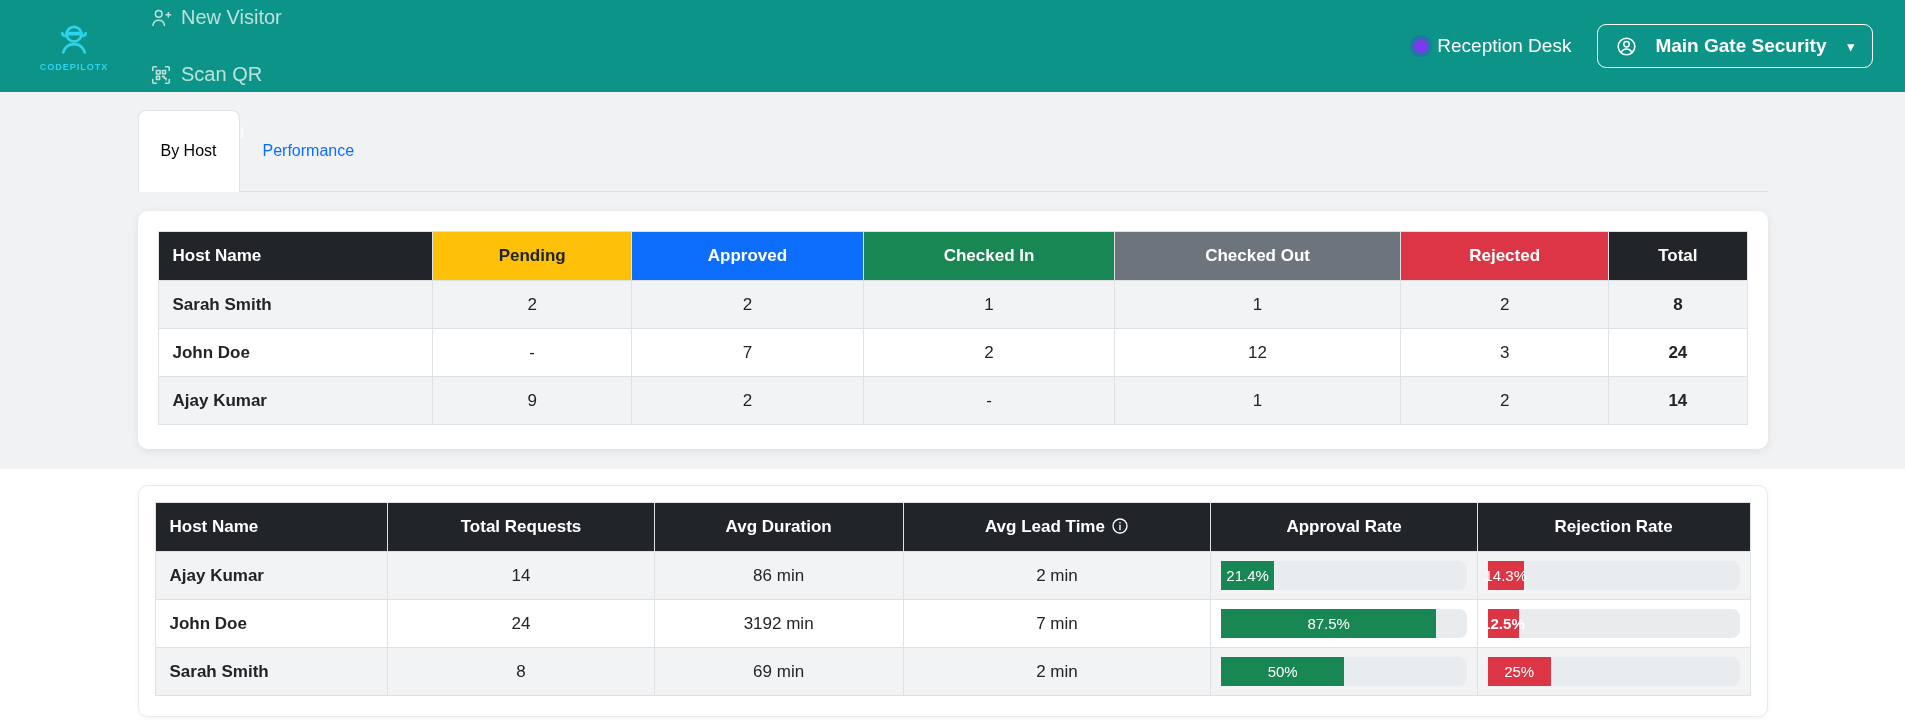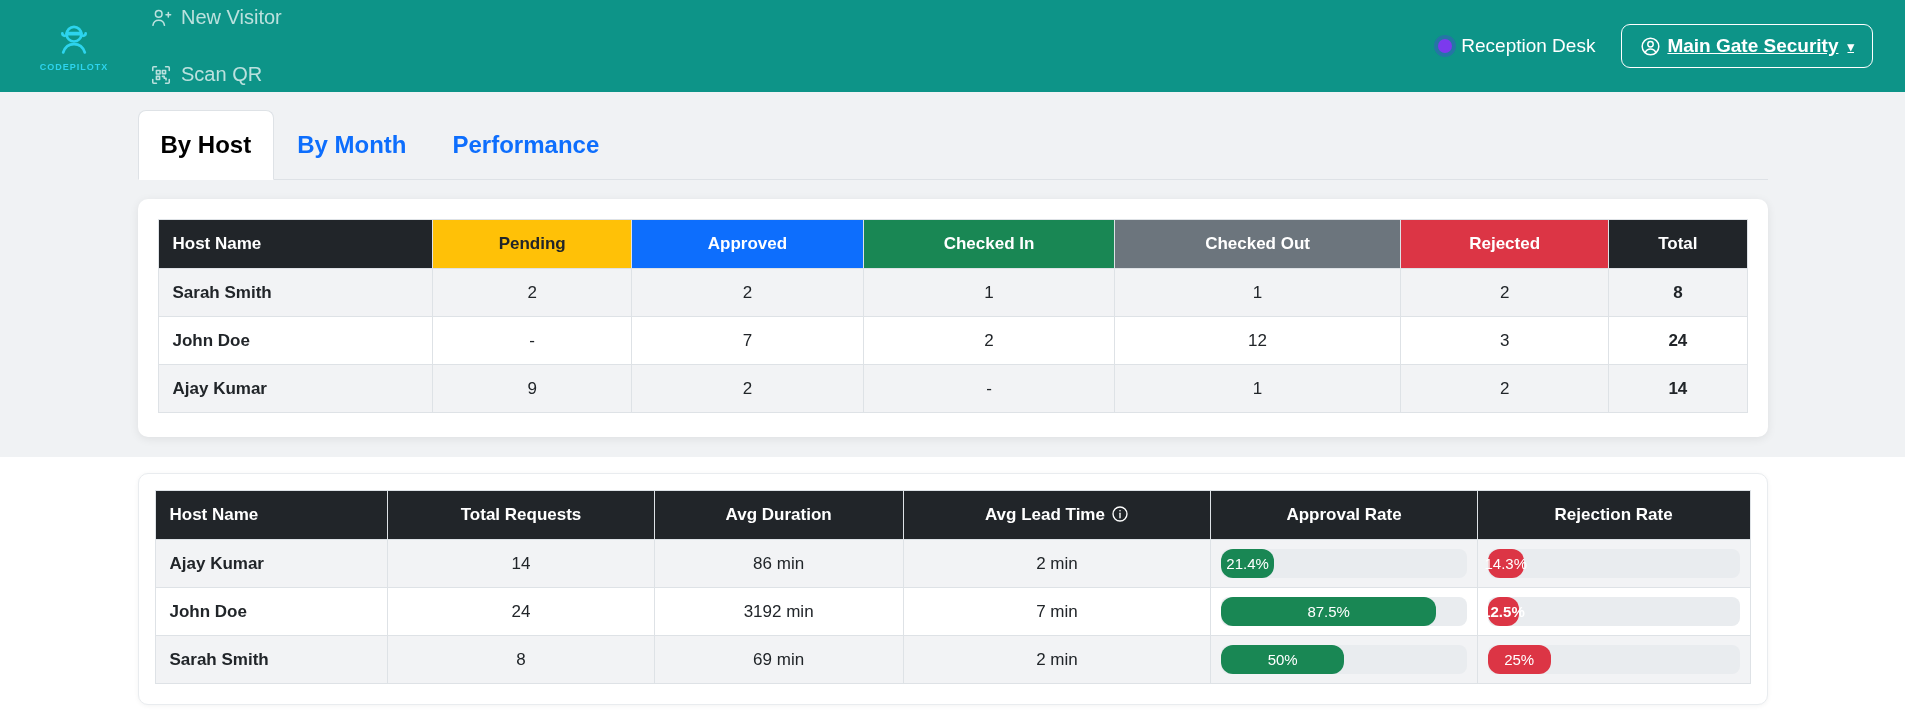--- a/index.html
+++ b/index.html
@@ -29,39 +29,39 @@
   }
   .nav-link svg { width:22px; height:22px; }
 
   .topbar-right { margin-left:auto; display:flex; align-items:center; gap:26px; }
   .station { display:flex; align-items:center; gap:9px; font-size:19px; color:#fff; }
   .station-dot {
     width:14px; height:14px; border-radius:50%;
     background:#7c3aed; box-shadow:0 0 0 4px rgba(80,60,220,0.35);
   }
   .user-btn {
-    display:flex; align-items:center; gap:6px;
+    display:flex; align-items:center; gap:18px;
     border:1.5px solid #ffffff; border-radius:9px;
     background:transparent; color:#fff;
     font-size:19px; font-weight:bold; font-family:inherit;
-    padding:10px 18px; cursor:pointer;text-decoration:underline;
+    padding:10px 18px; cursor:pointer;
   }
   .user-btn svg { width:21px; height:21px; }
   .caret { font-size:13px; margin-left:3px; }
 
   
   .gray-section { background:#f0f2f4; padding:18px 0 20px 0; }
   .white-section { background:#ffffff; padding:2px 0 30px 0; }
   .container { width:1630px; margin:0 auto; }
 
   
   .tabs { display:flex; border-bottom:1px solid #dee2e6; }
   .tab {
-    font-size:24px; font-weight:bold; color:#0d6efd;
-    padding:20px 22px; cursor:pointer;
+    font-size:16px; font-weight:normal; color:#0d6efd;
+    padding:31px 22px; cursor:pointer;
     border:1px solid transparent; border-bottom:none;
     border-radius:8px 8px 0 0; margin-bottom:-1px;
   }
   .tab.active {
     color:#000; background:#fff;
     border-color:#dee2e6; border-bottom:1px solid #fff;
   }
 
   
   .card1 {
@@ -106,21 +106,21 @@
     display:inline-flex; width:18px; height:18px; margin-left:6px;
     vertical-align:-3px; cursor:pointer;
   }
 
   
   .progress {
     background:#e9ecef; border-radius:8px; height:29px;
     width:100%; overflow:visible;
   }
   .progress-fill {
-    height:100%; border-radius:12px;
+    height:100%; border-radius:0;
     display:flex; align-items:center; justify-content:center;
     color:#fff; font-size:15px; white-space:nowrap;
   }
   .fill-green { background:#198754; }
   .fill-red   { background:#dc3545; }
 </style>
 </head>
 <body>
 
 <header class="topbar">
@@ -186,21 +186,20 @@
       <span>Main Gate Security</span>
       <span class="caret">▾</span>
     </button>
   </div>
 </header>
 
 <section class="gray-section">
   <div class="container">
     <div class="tabs">
       <div class="tab active">By Host</div>
-      <div class="tab">By Month</div>
       <div class="tab">Performance</div>
     </div>
 
     <div class="card1">
       <table>
         <thead>
           <tr>
             <th class="host h-dark st-c0">Host Name</th>
             <th class="h-yellow st-c1">Pending</th>
             <th class="h-blue st-c2">Approved</th>

